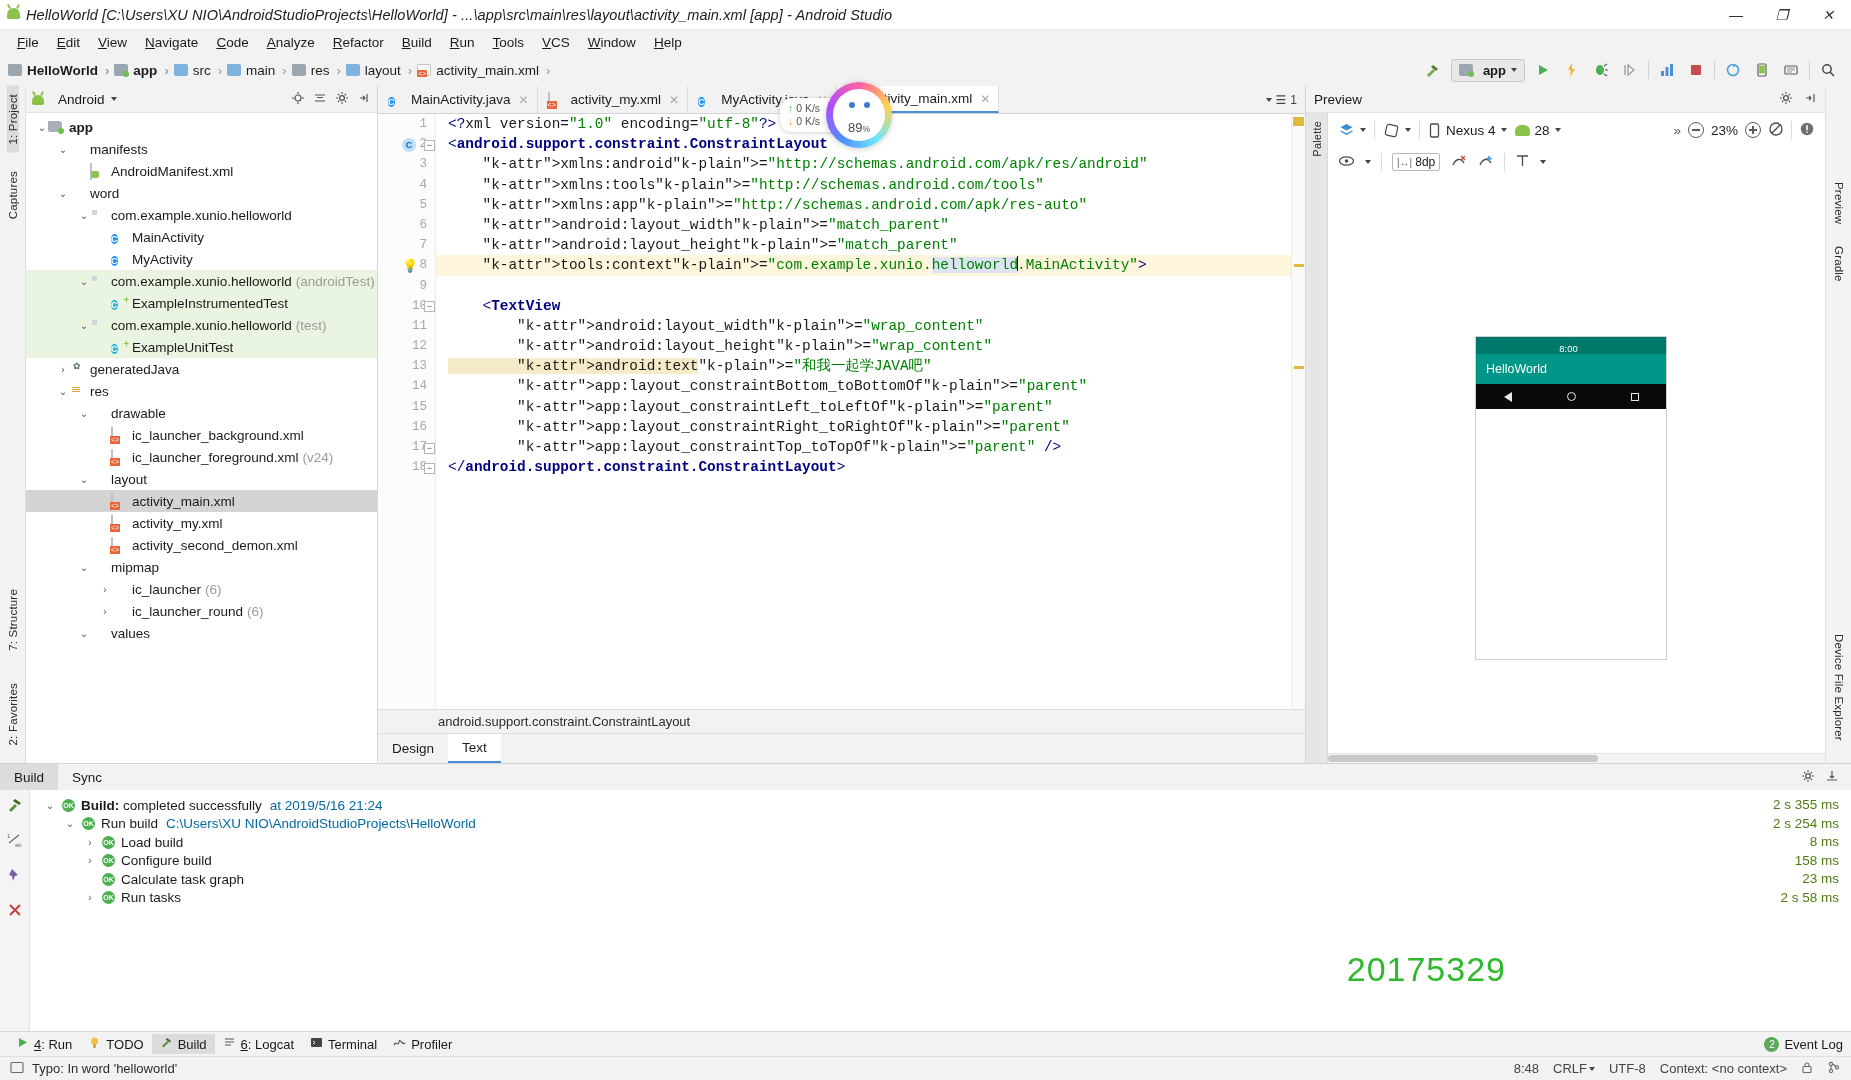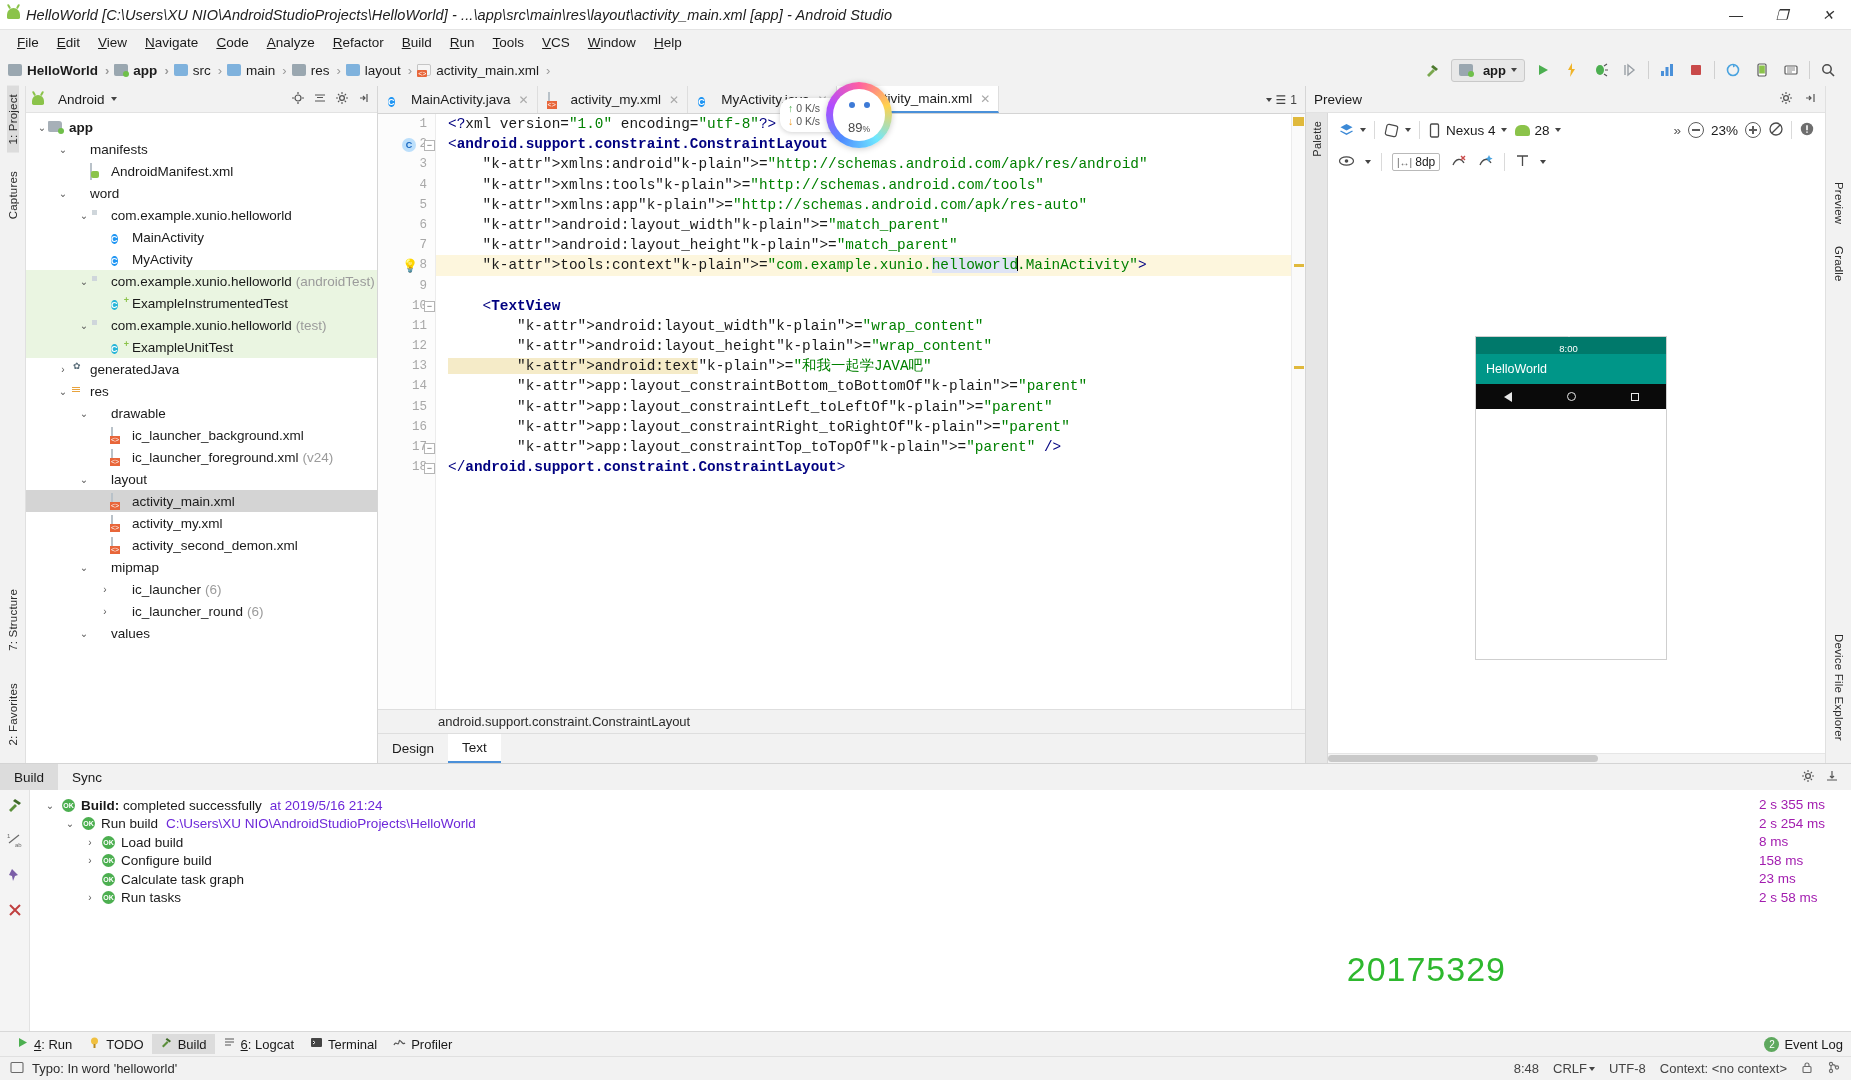--- a/index.html
+++ b/index.html
@@ -162,22 +162,22 @@
   .buildpanel { height: 268px; background: #fff; display: flex; flex-direction: column; flex: none; border-top: 1px solid #d4d4d4; }
   .buildtabs { height: 26px; background: #f2f2f2; display: flex; align-items: stretch; flex: none; }
   .btab { padding: 0 14px; display: flex; align-items: center; font-size: 13.5px; }
   .btab.active { background: #dcdcdc; }
   .buildtools { margin-left: auto; display: flex; align-items: center; gap: 10px; padding-right: 12px; }
   .buildbody { flex: 1; display: flex; min-height: 0; position: relative; }
   .buildstrip { width: 30px; background: #f4f4f4; border-right: 1px solid #e2e2e2; display: flex; flex-direction: column; align-items: center; padding-top: 6px; gap: 14px; flex: none; }
   .buildtree { flex: 1; position: relative; padding-top: 6px; font-size: 13.5px; overflow: hidden; }
   .brow { height: 18.5px; display: flex; align-items: center; white-space: nowrap; }
   .okic { width: 13px; height: 13px; border-radius: 50%; background: #4caf50; color: #fff; font-size: 7px; line-height: 13px; text-align: center; font-weight: bold; flex: none; }
-  .bdim { color: #6d28d9; margin-left: 8px; }
-  .btimes { position: absolute; right: 26px; top: 6px; color: #a21caf; }
+  .bdim { color: #0369a1; margin-left: 8px; }
+  .btimes { position: absolute; right: 12px; top: 6px; text-align: right; color: #4d7c0f; }
   .btimes div { height: 18.5px; line-height: 18.5px; }
   .watermark { position: absolute; right: 345px; bottom: 42px; color: #2eb82e; font-size: 34px; letter-spacing: 1px; }
 
   
   .toolwindowbar { height: 25px; background: #f2f2f2; border-top: 1px solid #d8d8d8; display: flex; align-items: center; padding: 0 8px; flex: none; }
   .twb { display: flex; align-items: center; gap: 5px; padding: 2px 8px; font-size: 13px; }
   .twb.active { background: #dcdcdc; }
   .twb u { text-decoration: underline; }
   .statusbar { height: 24px; background: #f2f2f2; border-top: 1px solid #e0e0e0; display: flex; align-items: center; padding: 0 10px; gap: 8px; font-size: 13px; color: #2b2b2b; flex: none; }
   .status-right { margin-left: auto; display: flex; align-items: center; gap: 14px; color: #444; }

